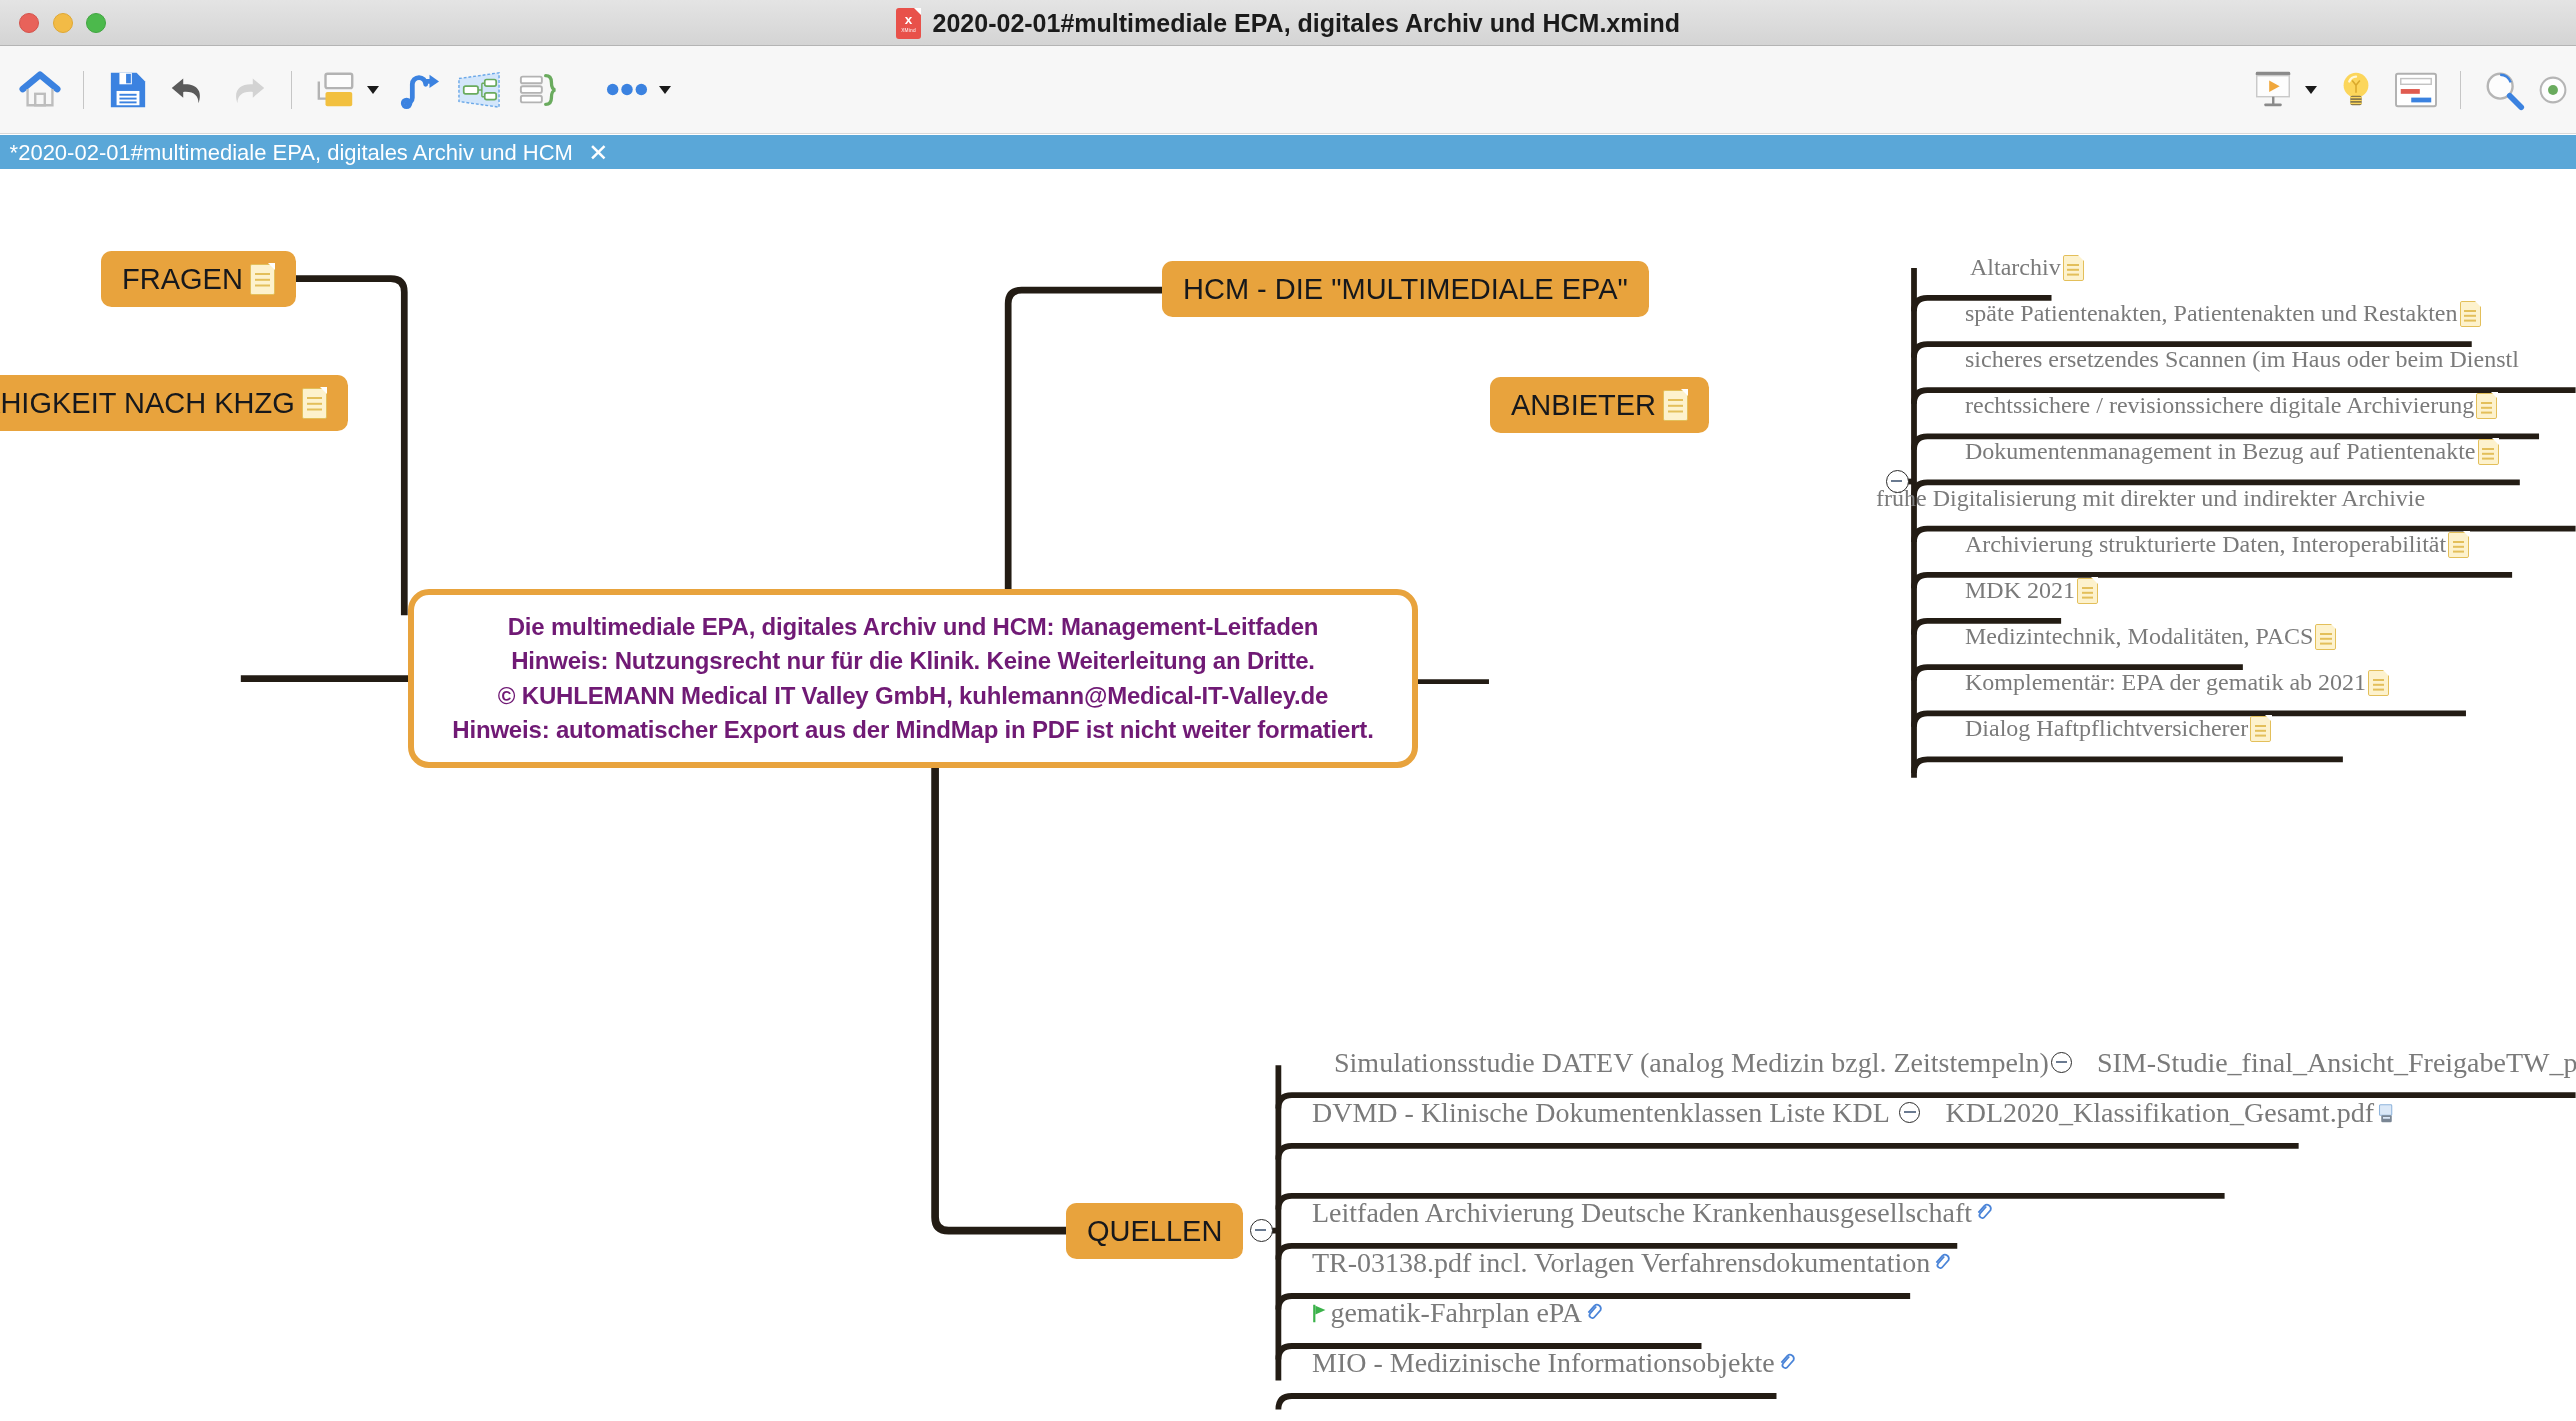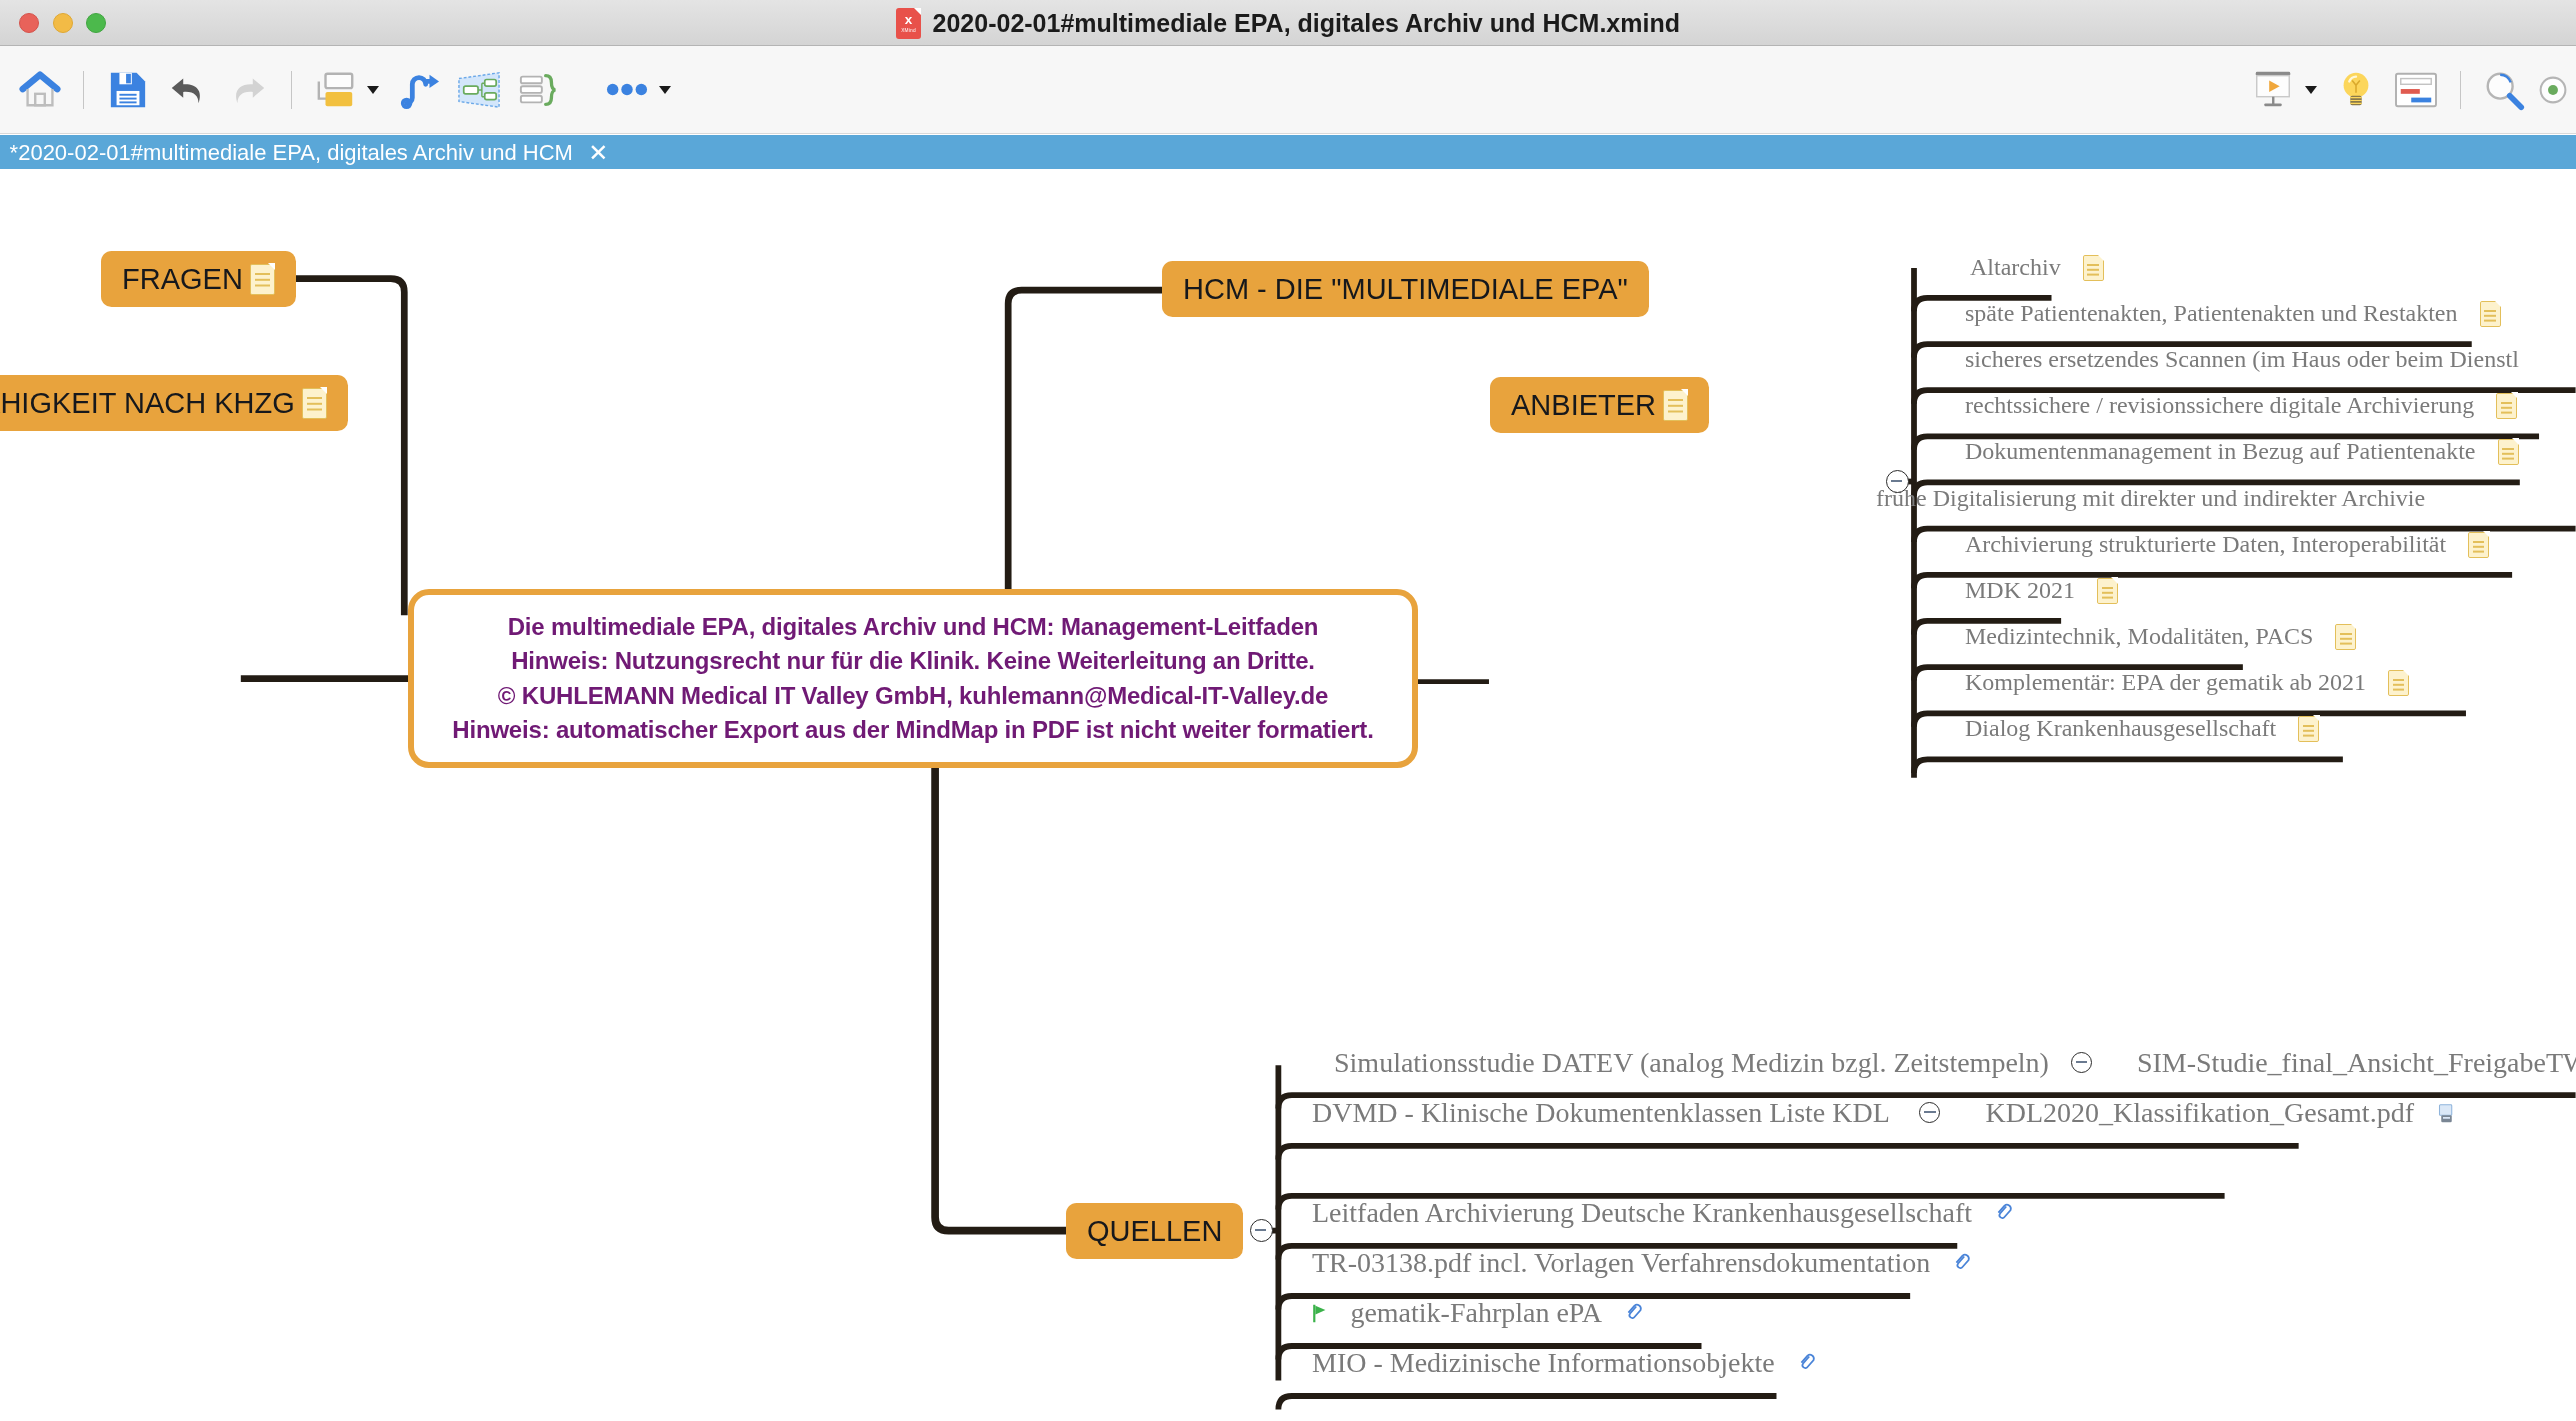--- a/index.html
+++ b/index.html
@@ -139,21 +139,21 @@
     position: absolute; width: 23px; height: 23px; border-radius: 50%;
     background: #ffffff; border: 1.9px solid #2b2b2b; z-index: 8; cursor: pointer;
   }
   .collapse::after {
     content:""; position:absolute; left:3.8px; top:8.7px; width:11.5px; height:2.4px;
     background:#6a7a90;
   }
 
   
   .leaf {
-    position: absolute; display: flex; align-items: center; gap: 22px;
+    position: absolute; display: flex; align-items: center; gap: 2px;
     white-space: nowrap; z-index: 4; cursor: pointer;
   }
   .leaf-text {
     color: #7a7a7a; font-size: 24px;
     font-family: "Liberation Serif", serif;
   }
   .leaf-sub {
     color: #7a7a7a; font-size: 24px;
     font-family: "Liberation Serif", serif;
   }
@@ -428,21 +428,21 @@
   </div>
   <div class="leaf" style="left:1965px; top:454px;">
     <span class="leaf-text">Medizintechnik, Modalitäten, PACS</span>
     <span class="note-icon"></span>
   </div>
   <div class="leaf" style="left:1965px; top:500px;">
     <span class="leaf-text">Komplementär: EPA der gematik ab 2021</span>
     <span class="note-icon"></span>
   </div>
   <div class="leaf" style="left:1965px; top:546px;">
-    <span class="leaf-text">Dialog Krankenhausgesellschaft</span>
+    <span class="leaf-text">Dialog Haftpflichtversicherer</span>
     <span class="note-icon"></span>
   </div>
 
   <div class="leaf leaf-sm" style="left:1334px; top:878px;">
     <span class="leaf-text">Simulationsstudie DATEV (analog Medizin bzgl. Zeitstempeln)</span>
     <span style="position:relative;width:23px;height:23px;display:inline-block">
       <span style="position:absolute;left:0;top:0;width:21px;height:21px;border:1.9px solid #2b2b2b;border-radius:50%"></span>
       <span style="position:absolute;left:4.8px;top:9.6px;width:11.5px;height:1.9px;background:#6a7a90"></span>
     </span>
     <span class="leaf-sub" style="margin-left:21px">SIM-Studie_final_Ansicht_FreigabeTW_pdf.pdf</span>

